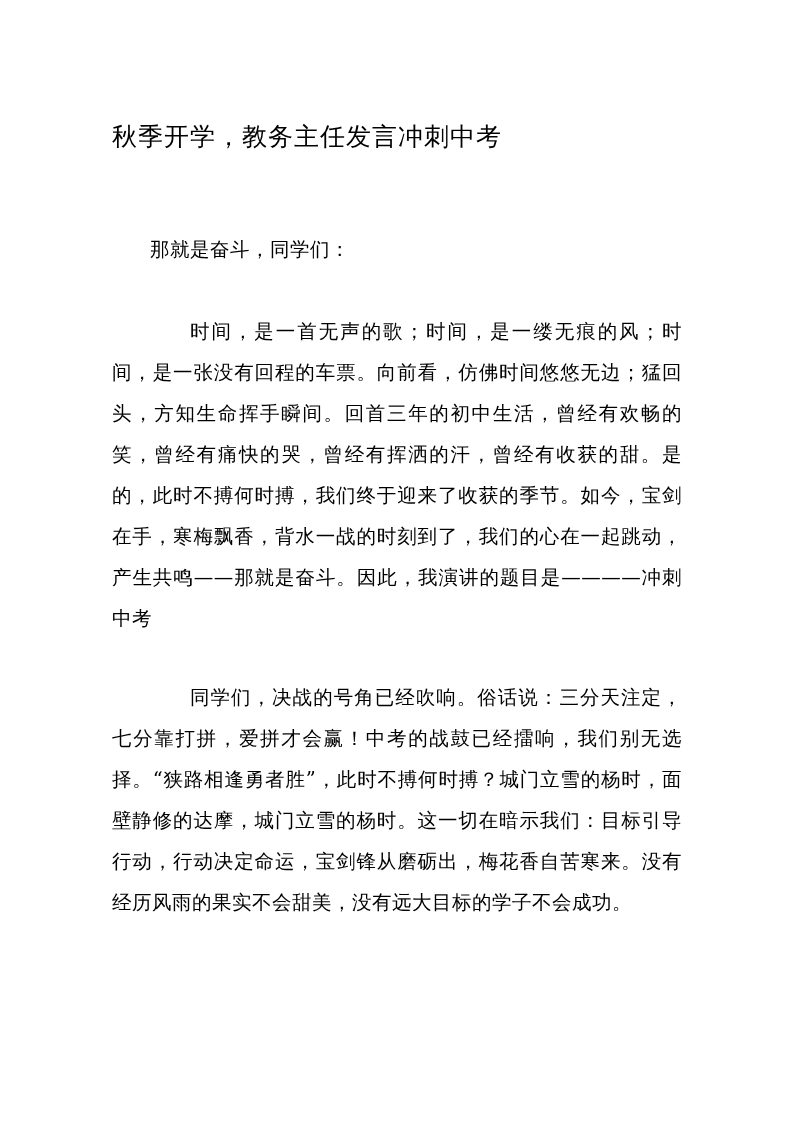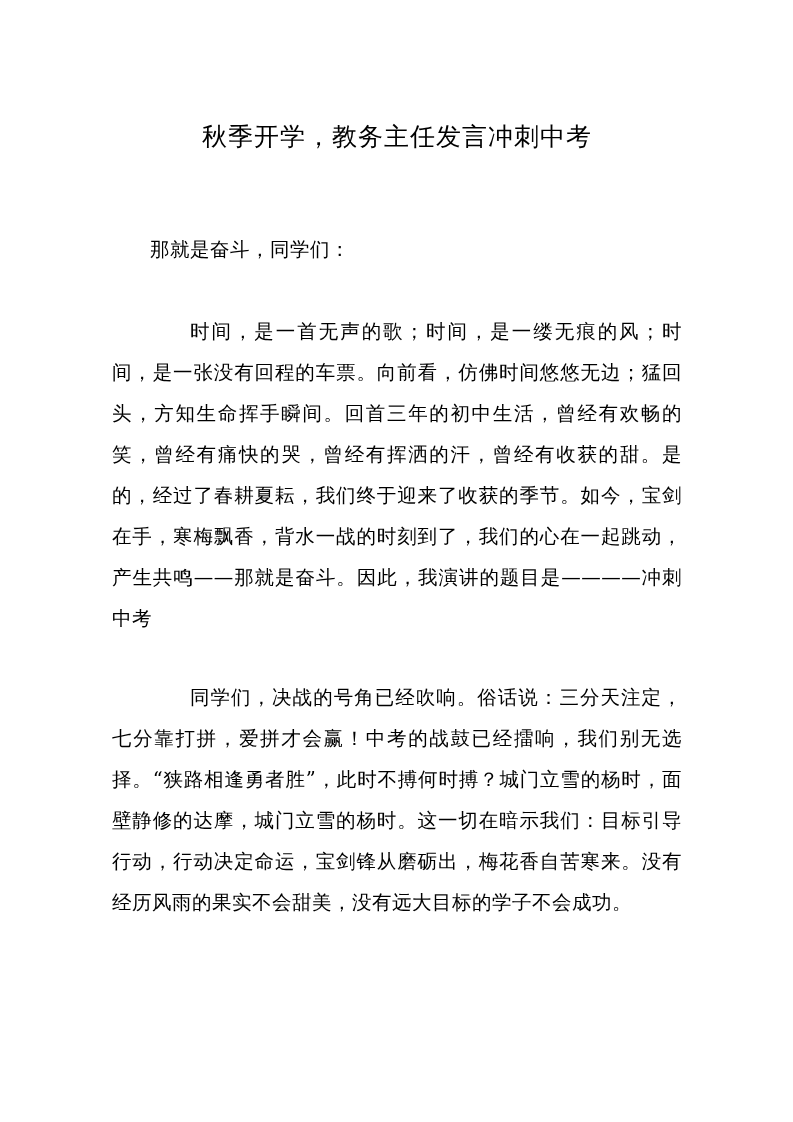--- a/index.html
+++ b/index.html
@@ -27,21 +27,20 @@
     left: 112px;
     top: 0;
     width: 570px;
   }
   .doc-title {
     margin: 0;
     padding: 0;
     font-size: 25px;
     font-weight: normal;
     letter-spacing: 1px;
-    text-align: center;
     line-height: 1.5;
     padding-top: 118px;
   }
   .para {
     font-size: 19.5px;
     line-height: 2.1;
     text-align: justify;
     text-justify: inter-ideograph;
     letter-spacing: 0.5px;
     margin: 0;
@@ -61,17 +60,17 @@
   }
 </style>
 </head>
 <body>
 
 <div class="page">
   <div class="doc-body">
     <h1 class="doc-title">秋季开学，教务主任发言冲刺中考</h1>
     <p class="para para-salutation">那就是奋斗，同学们：</p>
     <div class="para-spacer-1"></div>
-    <p class="para para-body">时间，是一首无声的歌；时间，是一缕无痕的风；时间，是一张没有回程的车票。向前看，仿佛时间悠悠无边；猛回头，方知生命挥手瞬间。回首三年的初中生活，曾经有欢畅的笑，曾经有痛快的哭，曾经有挥洒的汗，曾经有收获的甜。是的，经过了春耕夏耘，我们终于迎来了收获的季节。如今，宝剑在手，寒梅飘香，背水一战的时刻到了，我们的心在一起跳动，产生共鸣——那就是奋斗。因此，我演讲的题目是————冲刺中考</p>
+    <p class="para para-body">时间，是一首无声的歌；时间，是一缕无痕的风；时间，是一张没有回程的车票。向前看，仿佛时间悠悠无边；猛回头，方知生命挥手瞬间。回首三年的初中生活，曾经有欢畅的笑，曾经有痛快的哭，曾经有挥洒的汗，曾经有收获的甜。是的，此时不搏何时搏，我们终于迎来了收获的季节。如今，宝剑在手，寒梅飘香，背水一战的时刻到了，我们的心在一起跳动，产生共鸣——那就是奋斗。因此，我演讲的题目是————冲刺中考</p>
     <div class="para-spacer-2"></div>
     <p class="para para-body">同学们，决战的号角已经吹响。俗话说：三分天注定，七分靠打拼，爱拼才会赢！中考的战鼓已经擂响，我们别无选择。“狭路相逢勇者胜”，此时不搏何时搏？城门立雪的杨时，面壁静修的达摩，城门立雪的杨时。这一切在暗示我们：目标引导行动，行动决定命运，宝剑锋从磨砺出，梅花香自苦寒来。没有经历风雨的果实不会甜美，没有远大目标的学子不会成功。</p>
   </div>
 </div>
 
 </body></html>

